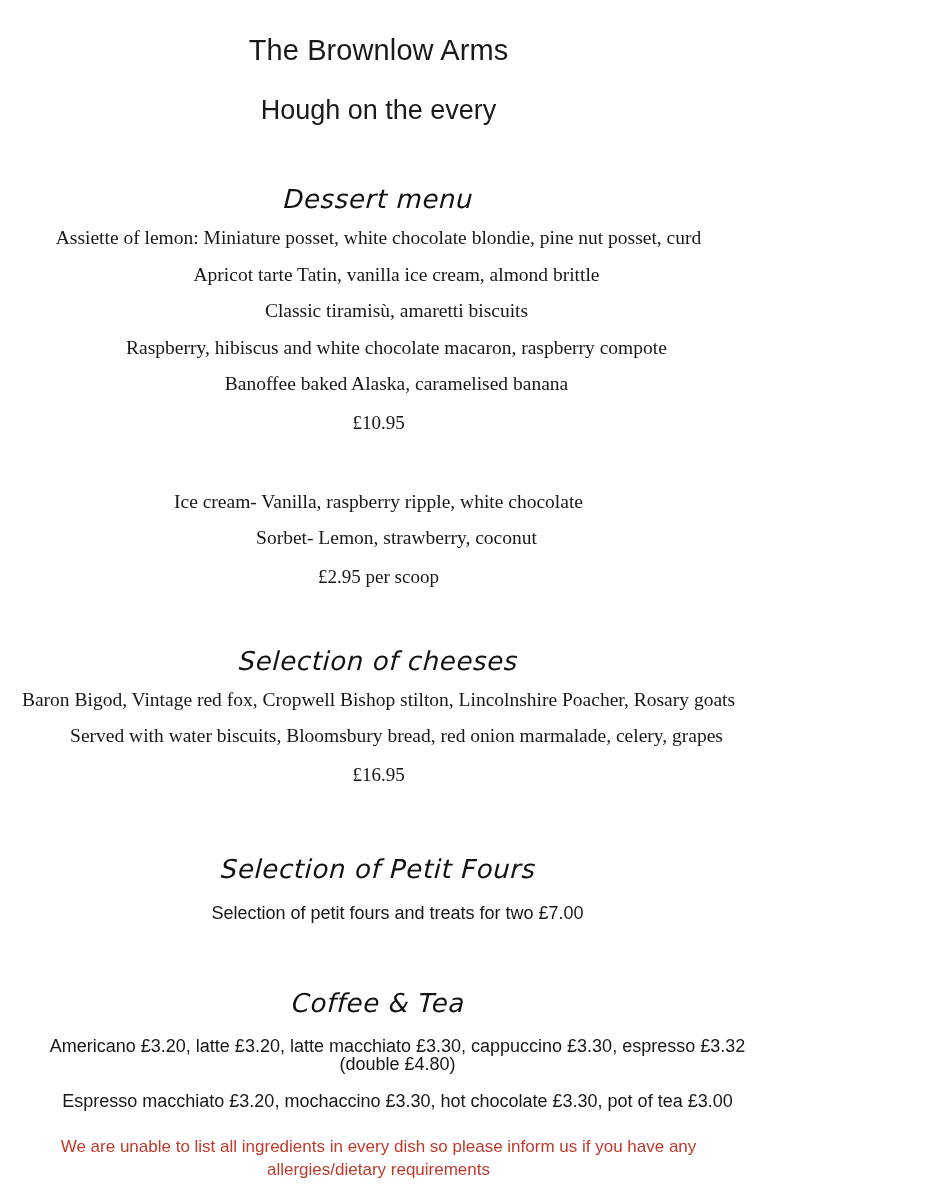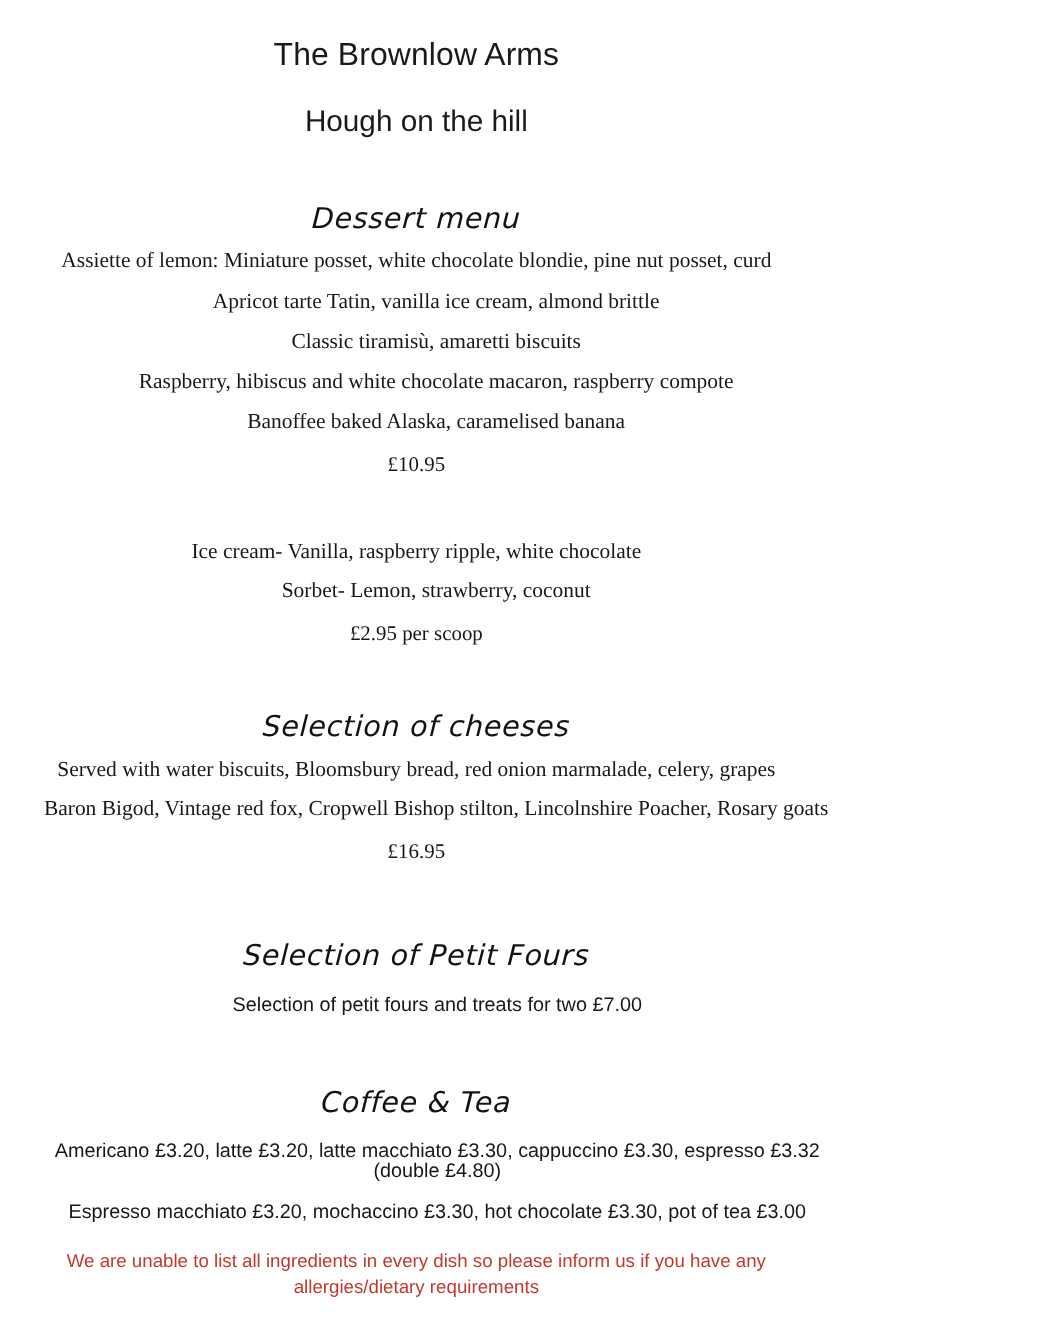--- a/index.html
+++ b/index.html
@@ -105,21 +105,21 @@
     width: 680px;
     color: #c1392b;
   }
 </style>
 </head>
 <body>
 
 <div class="page">
 
   <h1 class="venue-name">The Brownlow Arms</h1>
-  <h2 class="venue-location">Hough on the hill</h2>
+  <h2 class="venue-location">Hough on the every</h2>
 
   <div class="gap-xl"></div>
 
   <div class="block">
     <div class="section-heading">Dessert menu</div>
     <div class="gap-xs"></div>
 
     <p class="menu-line">Assiette of lemon: Miniature posset, white chocolate blondie, pine nut posset, curd</p>
     <p class="menu-line">Apricot tarte Tatin, vanilla ice cream, almond brittle</p>
     <p class="menu-line">Classic tiramisù, amaretti biscuits</p>
@@ -138,22 +138,22 @@
     <div style="height:18px"></div>
     <p class="price-line">£2.95 per scoop</p>
   </div>
 
   <div class="gap-xl"></div>
 
   <div class="block">
     <div class="section-heading">Selection of cheeses</div>
     <div class="gap-xs"></div>
 
+    <p class="menu-line">Baron Bigod, Vintage red fox, Cropwell Bishop stilton, Lincolnshire Poacher, Rosary goats</p>
     <p class="menu-line">Served with water biscuits, Bloomsbury bread, red onion marmalade, celery, grapes</p>
-    <p class="menu-line">Baron Bigod, Vintage red fox, Cropwell Bishop stilton, Lincolnshire Poacher, Rosary goats</p>
 
     <div style="height:18px"></div>
     <p class="price-line">£16.95</p>
   </div>
 
   <div style="height:68px"></div>
 
   <div class="block">
     <div class="section-heading">Selection of Petit Fours</div>
     <div style="height:20px"></div>

